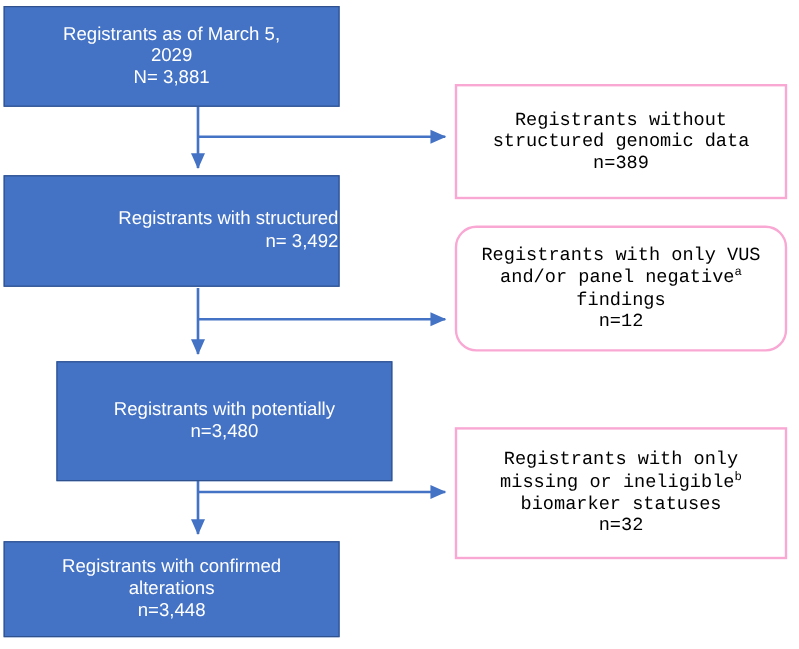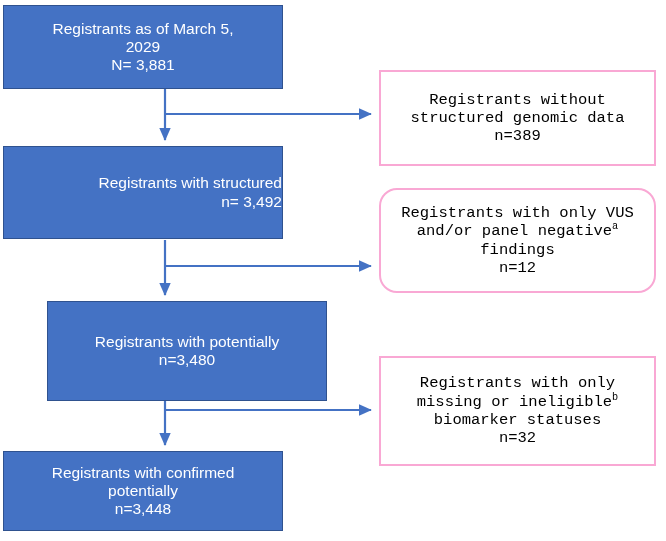--- a/index.html
+++ b/index.html
@@ -109,21 +109,21 @@
     <span class="line">n= 3,492</span>
   </div>
 
   <div class="node node-blue" style="left:3px; top:301px; width:280px; height:100px;margin-left:44px;">
     <span class="line">Registrants with potentially</span>
     <span class="line">n=3,480</span>
   </div>
 
   <div class="node node-blue" style="left:3px; top:451px; width:280px; height:80px;text-align:center;">
     <span class="line">Registrants with confirmed</span>
-    <span class="line">potentially</span>
+    <span class="line">alterations</span>
     <span class="line">n=3,448</span>
   </div>
 
   <div class="node node-white" style="left:379px; top:70px; width:277px; height:96px;">
     <span class="line">Registrants without</span>
     <span class="line">structured genomic data</span>
     <span class="line">n=389</span>
   </div>
 
   <div class="node node-white" style="left:379px; top:188px; width:277px; height:105px;border-radius:18px;">

